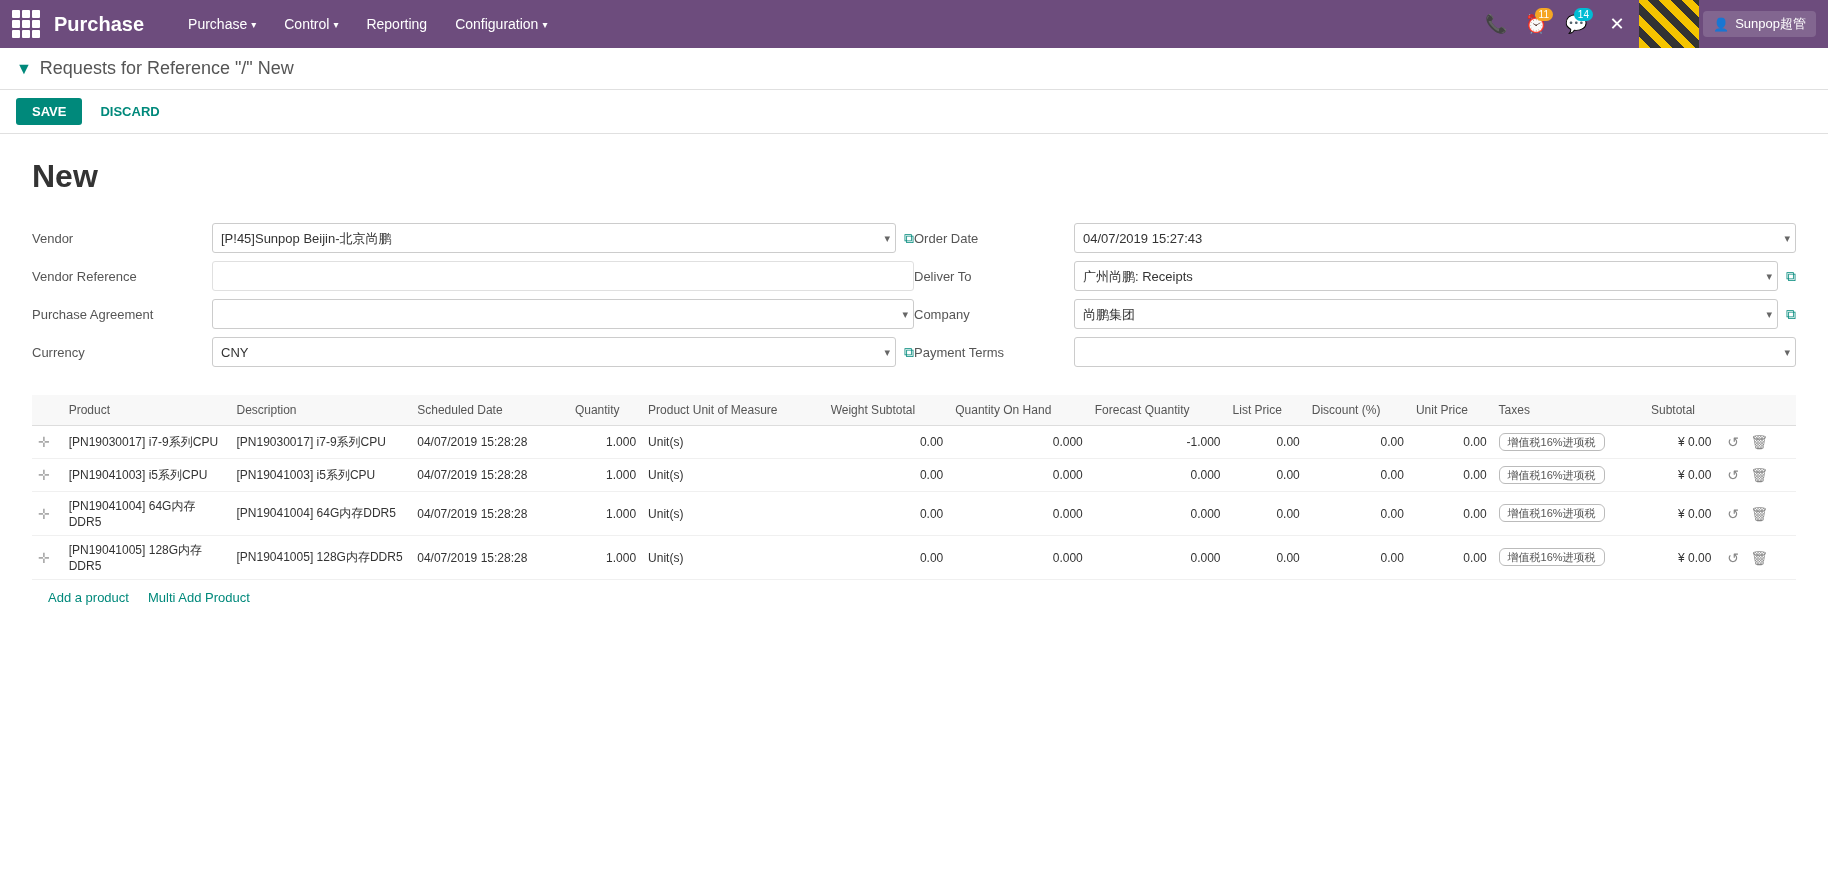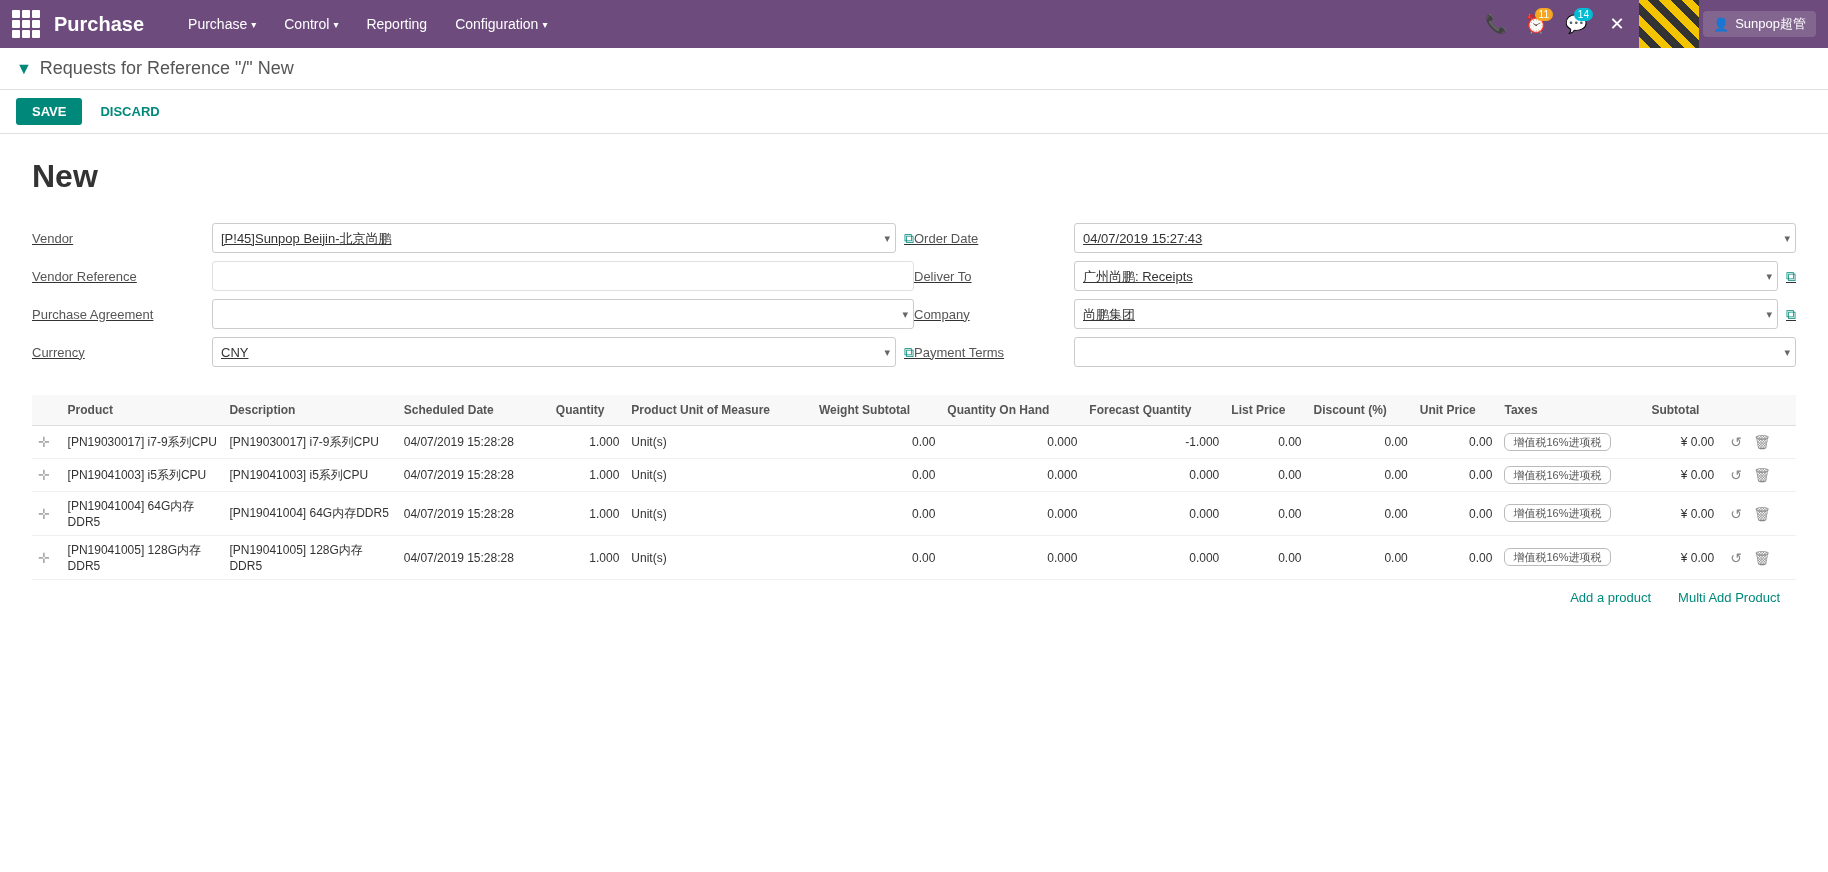--- a/index.html
+++ b/index.html
@@ -80,21 +80,21 @@
     
     .form-container { padding: 24px 32px; background: #fff; }
     .form-title { font-size: 32px; color: #333; margin-bottom: 24px; }
     .form-fields {
       display: grid; grid-template-columns: 1fr 1fr;
       gap: 0; margin-bottom: 24px;
     }
     .form-col { display: flex; flex-direction: column; gap: 0; }
     .field-row {
       display: flex; align-items: center;
-      padding: 4px 0; min-height: 36px; text-decoration: underline;
+      padding: 4px 0; min-height: 36px;
     }
     .field-label {
       width: 180px; color: #555; font-size: 13px; flex-shrink: 0;
     }
     .field-value {
       flex: 1; display: flex; align-items: center; gap: 4px;
     }
     .field-input {
       flex: 1; border: 1px solid #ccc; border-radius: 3px;
       padding: 4px 8px; font-size: 13px; color: #333; background: #fff;
@@ -132,42 +132,42 @@
 
     
     .products-table-container { padding: 0; }
     .products-table {
       width: 100%; border-collapse: collapse; font-size: 12px;
     }
     .products-table thead tr {
       background: #f8f8f8; border-bottom: 1px solid #ddd;
     }
     .products-table thead th {
-      padding: 8px 6px; text-align: left; color: #555; font-weight: 700;
+      padding: 8px 6px; text-align: left; color: #555; font-weight: 400;
       font-size: 12px; vertical-align: bottom;
     }
     .products-table tbody tr {
       border-bottom: 1px solid #f0f0f0;
     }
     .products-table tbody td {
       padding: 6px 6px; font-size: 12px; color: #333; vertical-align: middle;
     }
     .drag-handle { color: #aaa; cursor: grab; font-size: 14px; }
     .tax-badge {
       background: #fff; border: 1px solid #bbb; border-radius: 6px;
       padding: 2px 8px; font-size: 11px; color: #555; white-space: nowrap;
     }
     .row-action-btn {
       background: none; border: none; cursor: pointer; color: #888; font-size: 14px; padding: 2px 4px;
     }
     .subtotal-val { color: #333; font-size: 12px; }
 
     
     .add-product-row {
-      padding: 10px 16px; display: flex; gap: 27px; justify-content: flex-end;
+      padding: 10px 16px; display: flex; gap: 19px;
     }
     .add-link {
       color: #00897b; font-size: 13px; cursor: pointer; text-decoration: none;
     }
 
     
     .form-col-right .field-label { width: 160px; }
   </style>
 </head>
 <body>

